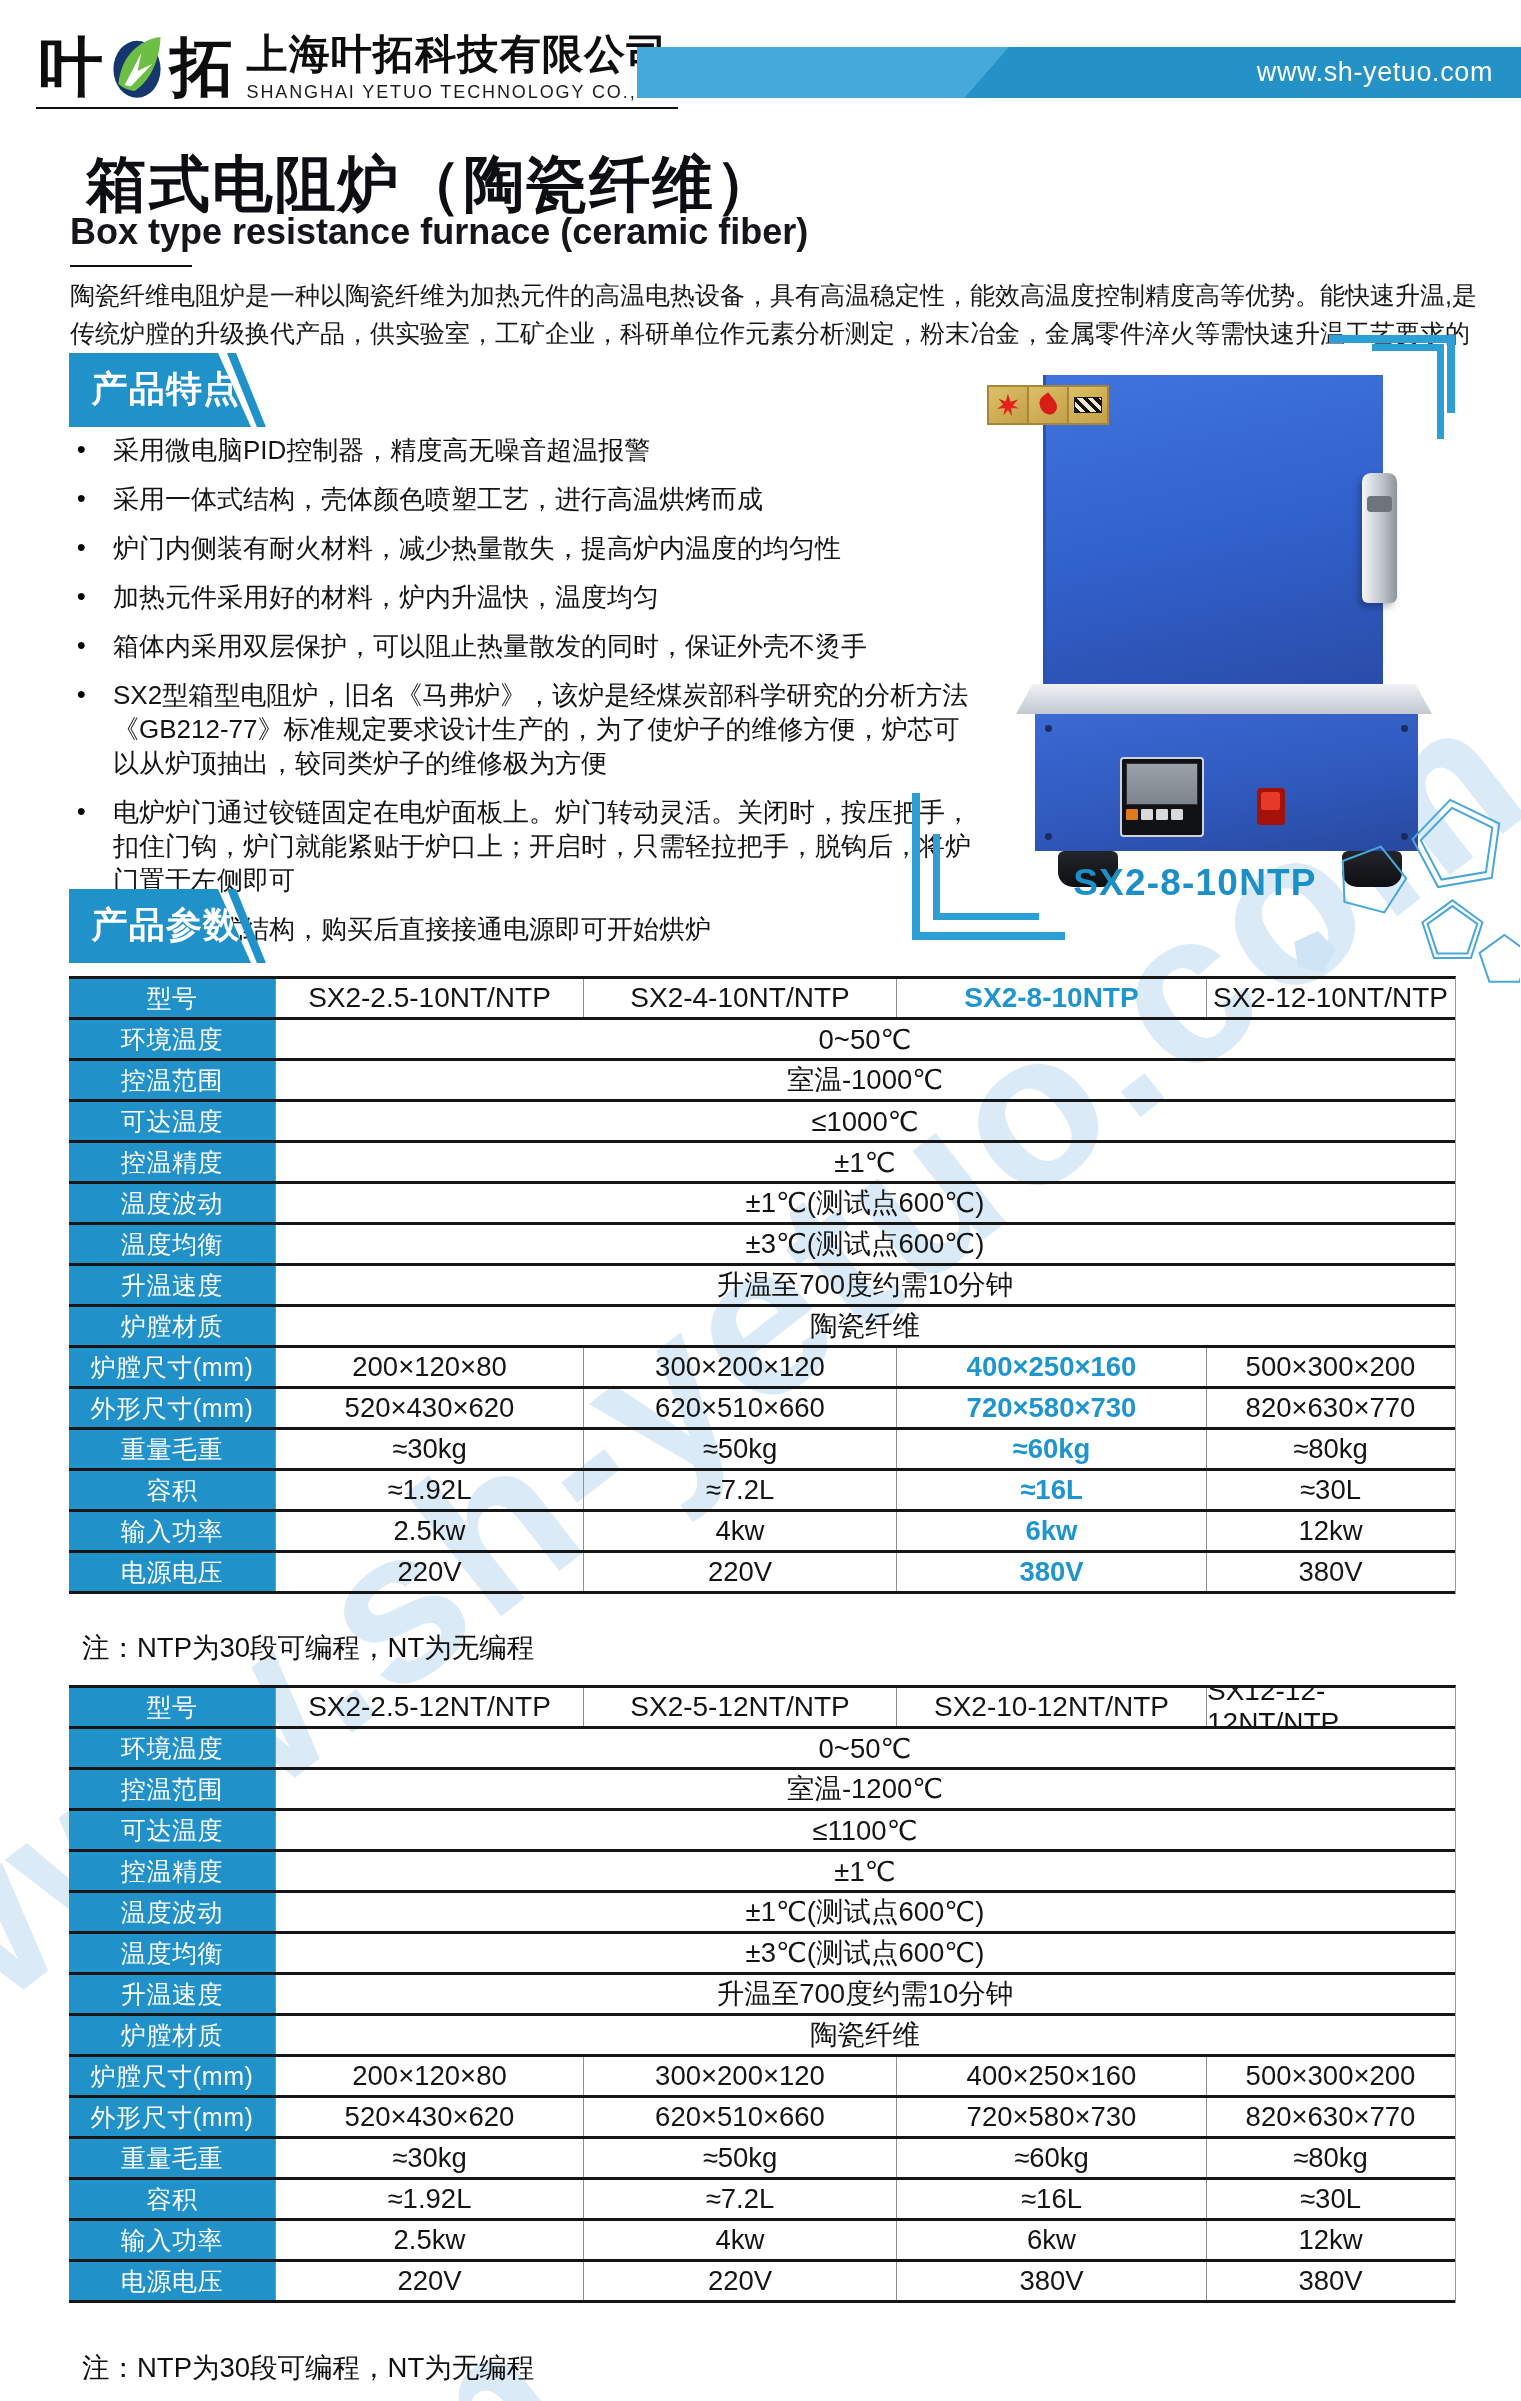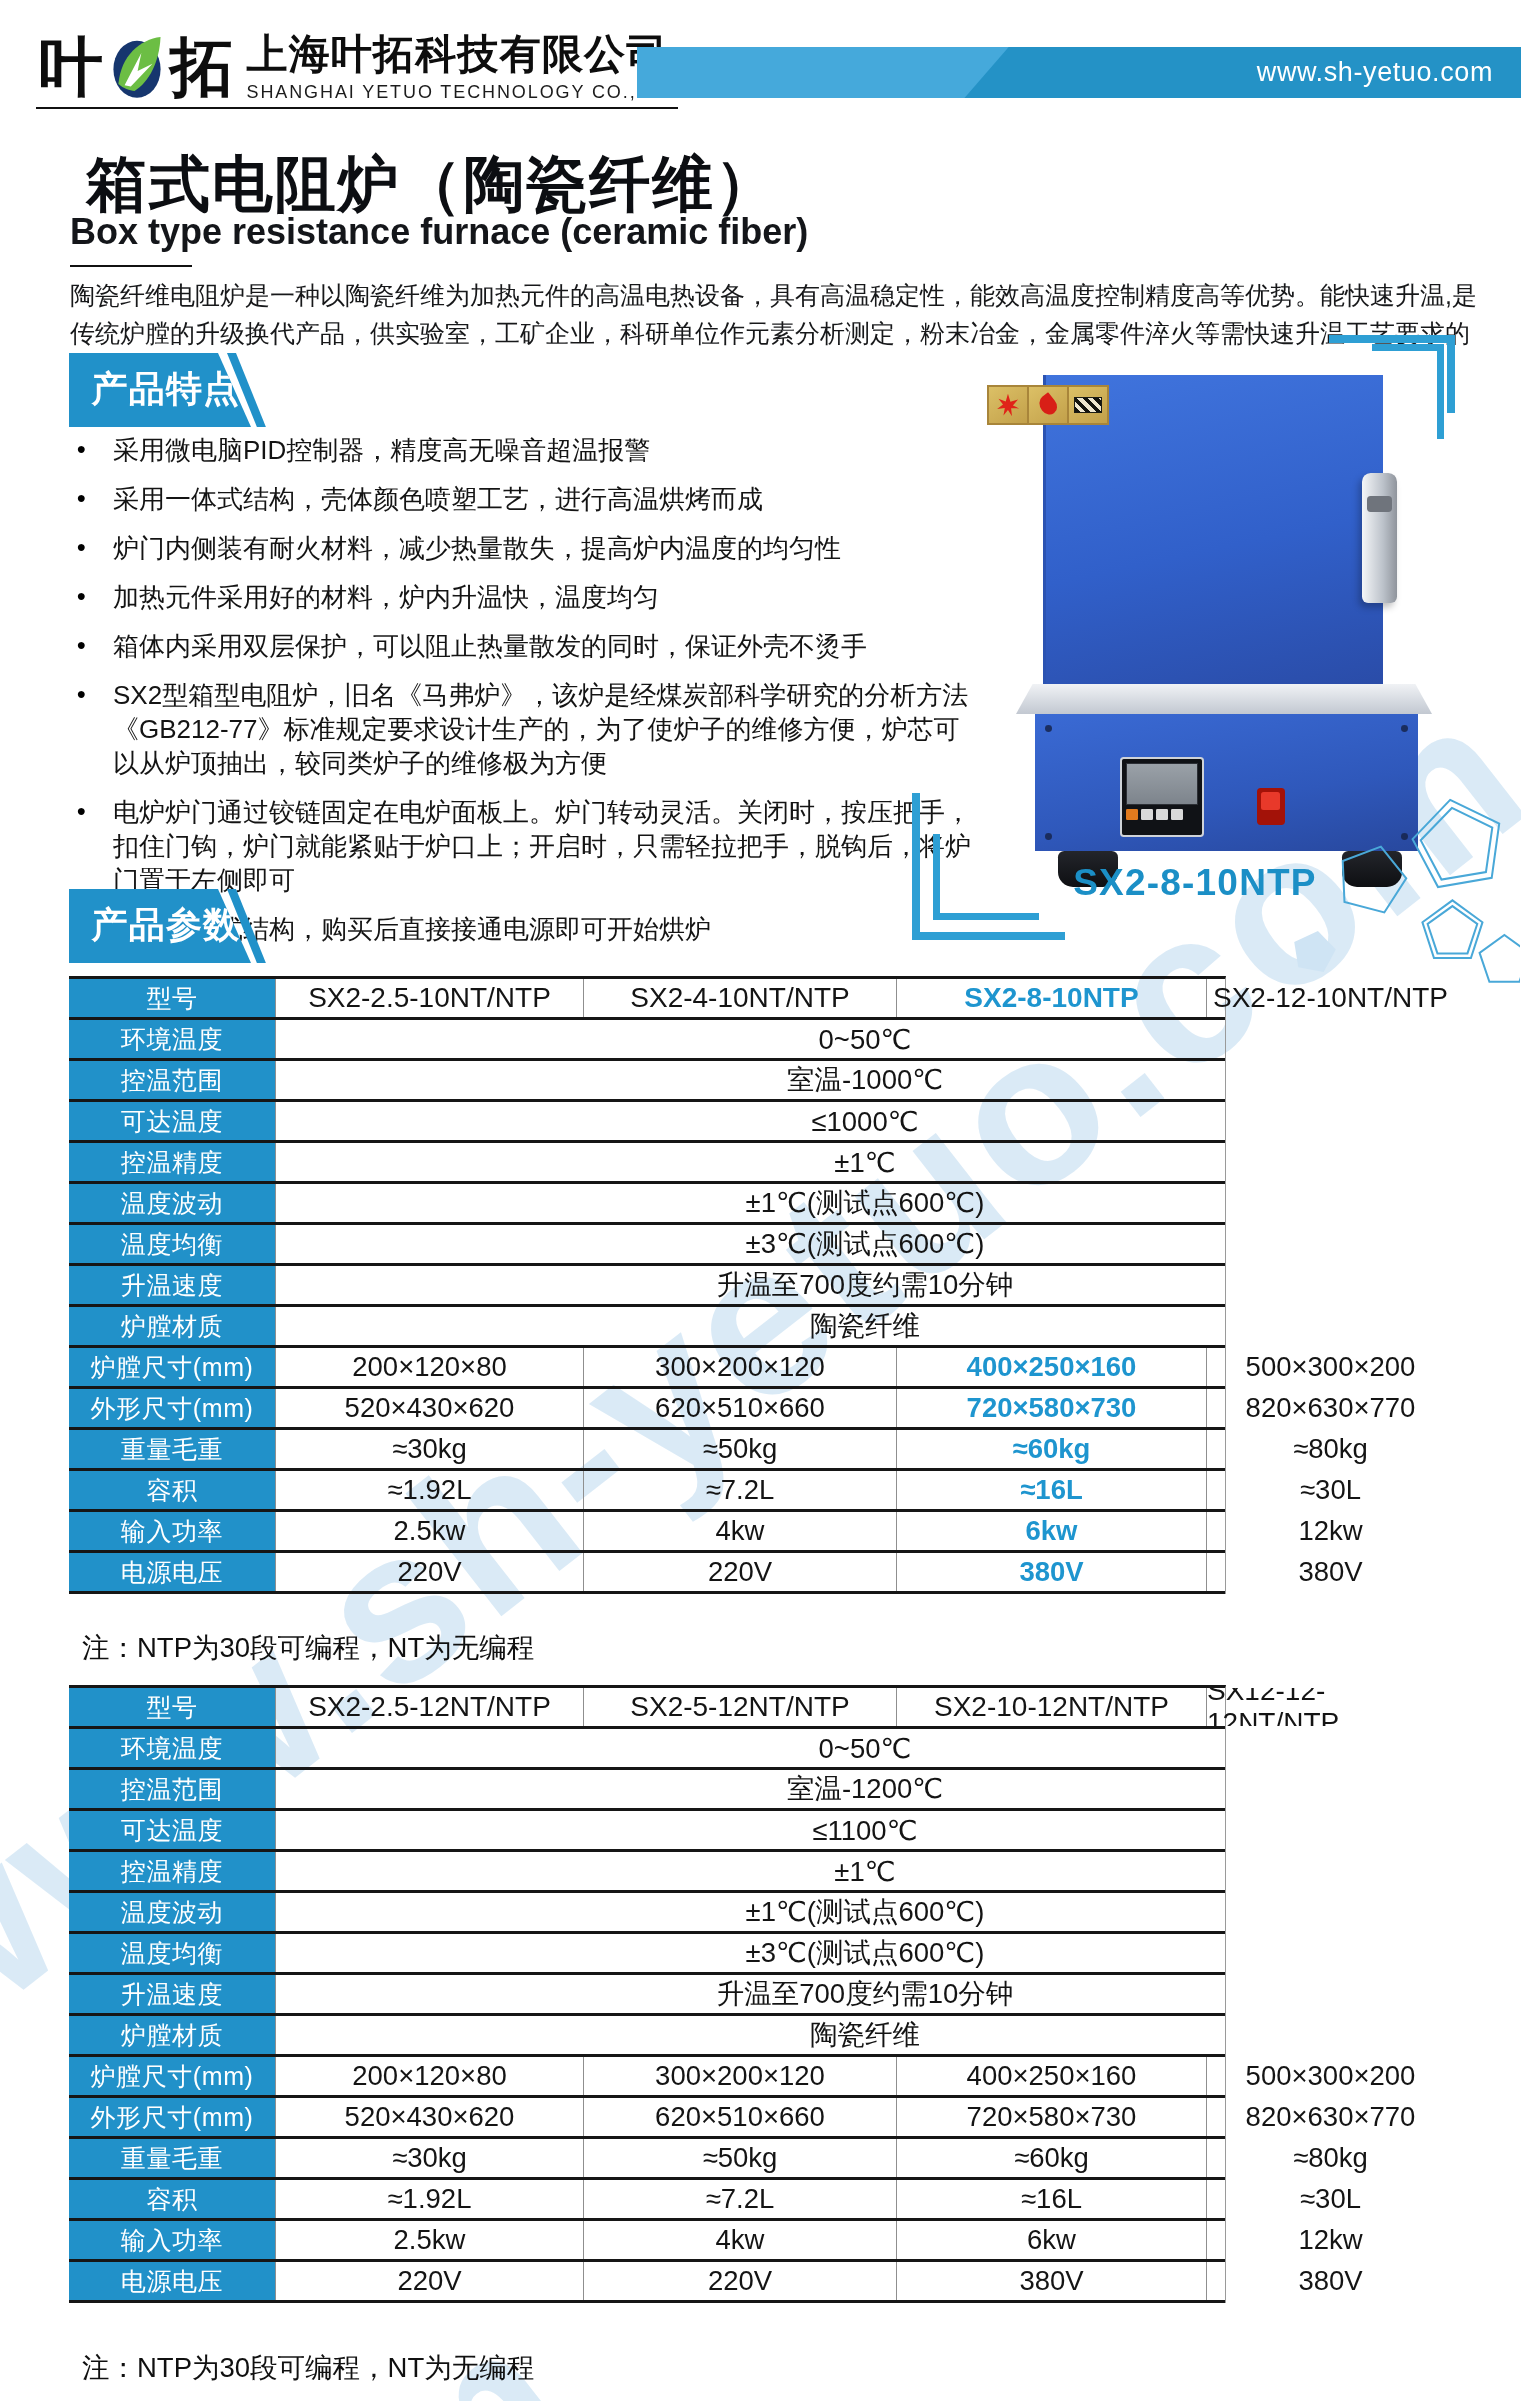--- a/index.html
+++ b/index.html
@@ -108,21 +108,21 @@
   .tr-v1 { left:586px; top:4.4px;  width:7.5px;  height:78px; }
   .tr-h2 { left:511px; top:13px; width:66px; height:6.9px; }
   .tr-v2 { left:576px; top:13px; width:6.9px;  height:95px; }
   .bl-v1 { left:51px;  top:462px; width:8px;  height:147px; }
   .bl-h1 { left:51px;  top:601px; width:153px; height:8px; }
   .bl-v2 { left:72px; top:503px; width:6.9px;  height:86px; }
   .bl-h2 { left:72px; top:582px; width:106px; height:6.9px; }
   .pentagons { left:424px; top:449px; }
 
   
-  .spec-table { position:absolute; left:69px; width:1157px; border-top:3.7px solid #161616;
+  .spec-table { position:absolute; left:69px; width:1387px; border-top:3.7px solid #161616;
     border-right:1.2px solid #9a9a9a; z-index:1; }
   #table1 { top:976px; }
   #table2 { top:1685px; }
   .trow { display:grid; grid-template-columns:206px 308px 313px 310px 248px; height:41px;
     border-bottom:3.7px solid #161616; }
   .cell { display:flex; align-items:center; justify-content:center; overflow:hidden; }
   .cell.label { background:#2191c9; color:#fff; font-size:25px; font-weight:500; letter-spacing:0.6px; }
   .cell.data { font-size:27.5px; color:#141414; border-left:1.2px solid #8f8f8f; background:transparent; }
   .cell.data.head { font-size:28px; font-weight:500; }
   .cell.data.hl { color:#1e95cf; font-weight:700; }

